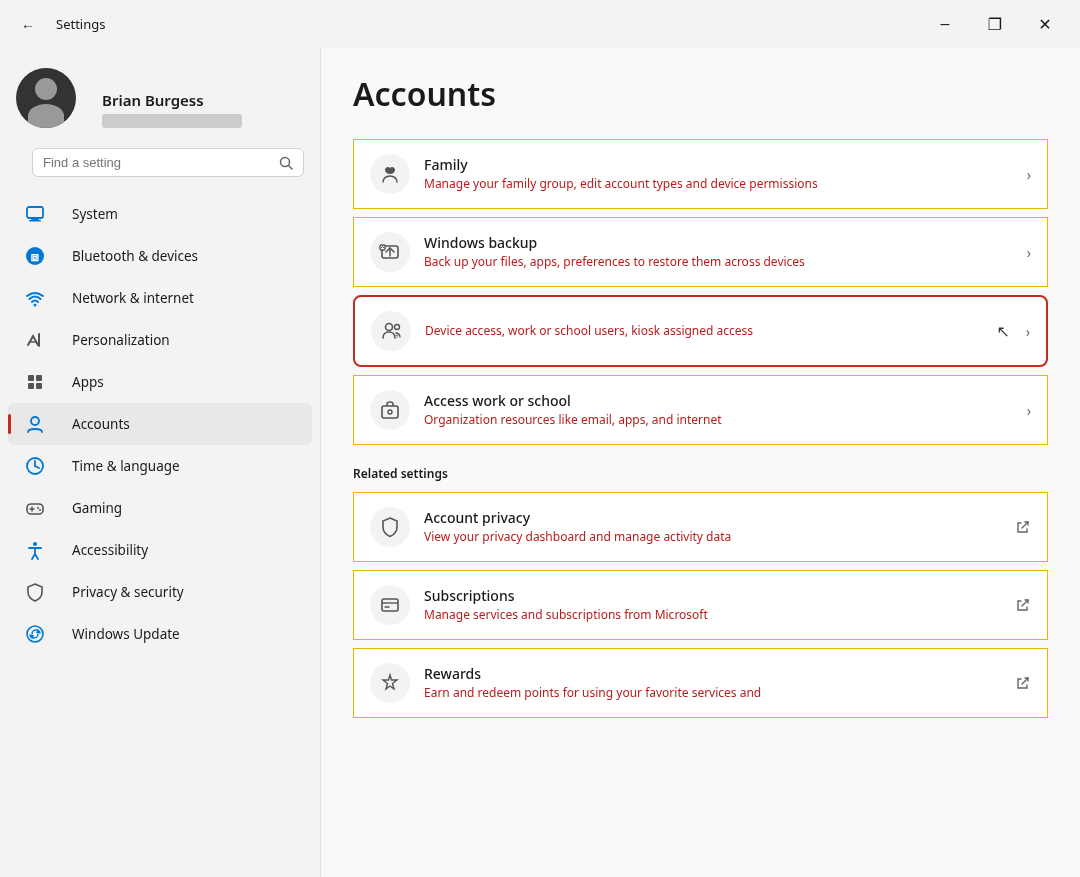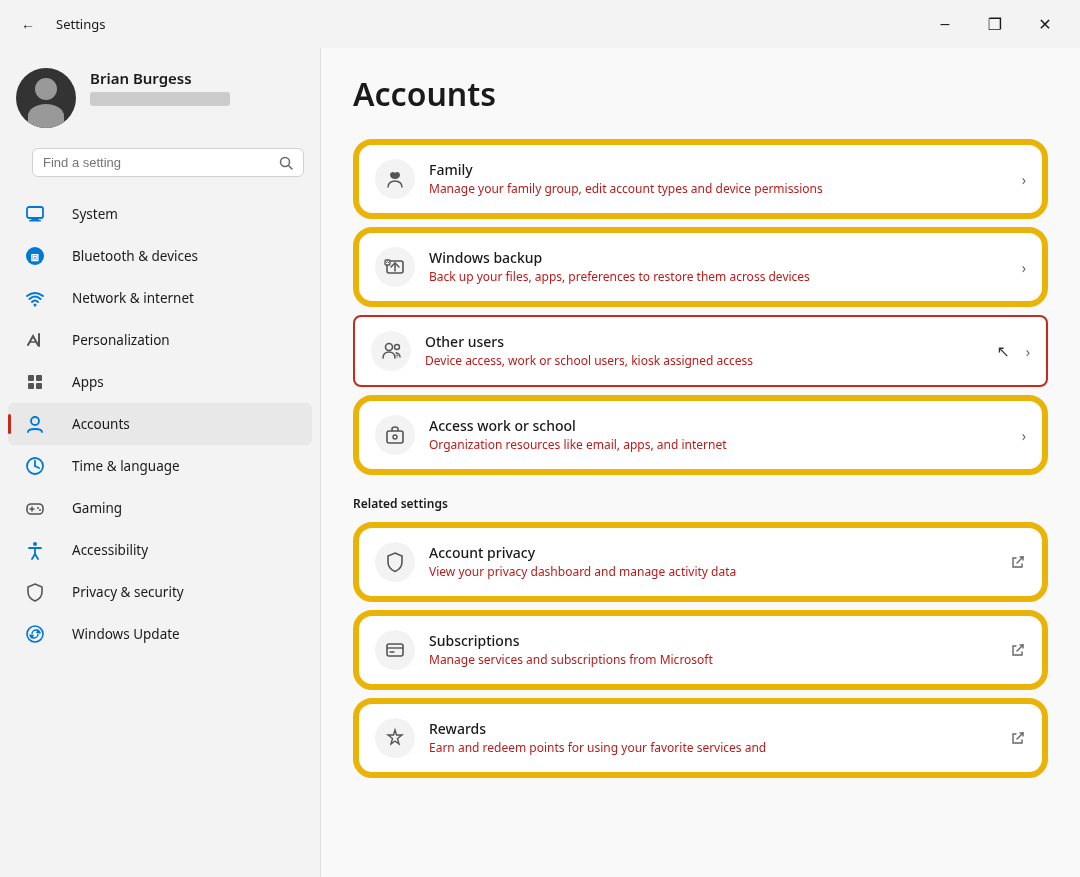--- a/index.html
+++ b/index.html
@@ -76,22 +76,22 @@
       background: #f3f3f3;
       padding: 8px 0;
       overflow-y: auto;
       display: flex;
       flex-direction: column;
     }
 
     
     .profile-section {
       display: flex;
-      align-items: flex-start;
-      gap: 14px;
+      align-items: flex-end;
+      gap: 26px;
       padding: 12px 16px 20px 16px;
       cursor: pointer;
     }
     .avatar {
       width: 60px;
       height: 60px;
       border-radius: 50%;
       background: #333;
       overflow: hidden;
       flex-shrink: 0;
@@ -212,23 +212,23 @@
     .page-title {
       font-size: 32px;
       font-weight: 600;
       color: #1a1a1a;
       margin-bottom: 24px;
     }
 
     
     .settings-card {
       background: white;
-      border-radius: 19px;
+      border-radius: 0;
       margin-bottom: 8px;
-      border: 6px solid #eab308;
+      border: 1px solid #eab308;
     }
     .settings-item {
       display: flex;
       align-items: center;
       padding: 14px 16px;
       cursor: pointer;
       border-radius: 8px;
       position: relative;
     }
     .item-icon {
@@ -501,21 +501,20 @@
         <div class="item-icon">
           <svg width="22" height="22" viewBox="0 0 22 22" fill="none">
             <circle cx="9" cy="7" r="3.5" stroke="#555" stroke-width="1.6" fill="none"></circle>
             <path d="M3 18 C3 14.5 5.5 12 9 12 C12.5 12 15 14.5 15 18" stroke="#555" stroke-width="1.6" fill="none" stroke-linecap="round"></path>
             <circle cx="17" cy="7" r="2.5" stroke="#555" stroke-width="1.4" fill="none"></circle>
             <path d="M16 13 C18 13 20 14.5 20 17" stroke="#555" stroke-width="1.4" fill="none" stroke-linecap="round"></path>
             <text x="17" y="19" text-anchor="middle" font-size="8" fill="#555">+</text>
           </svg>
         </div>
         <div class="item-text">
-          <div class="item-title">Other users</div>
           <div class="item-subtitle">Device access, work or school users, kiosk assigned access</div>
         </div>
         <span class="item-chevron">›</span>
 
         <span style="position:absolute; right:36px; top:50%; transform:translateY(-50%); font-size:16px; color:#333;">↖</span>
       </div>
     </div>
 
     <div class="settings-card">
       <div class="settings-item">

